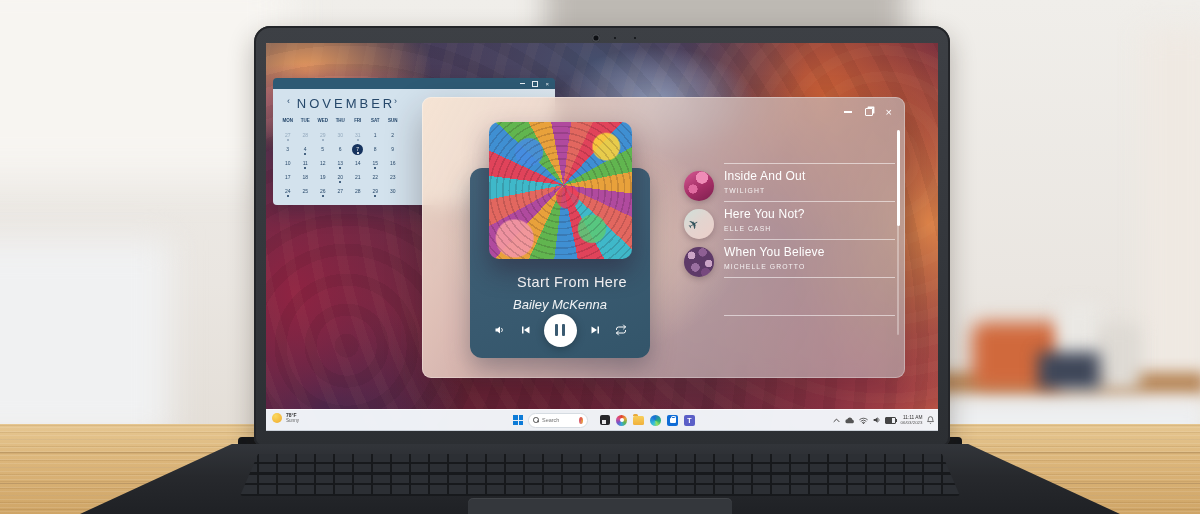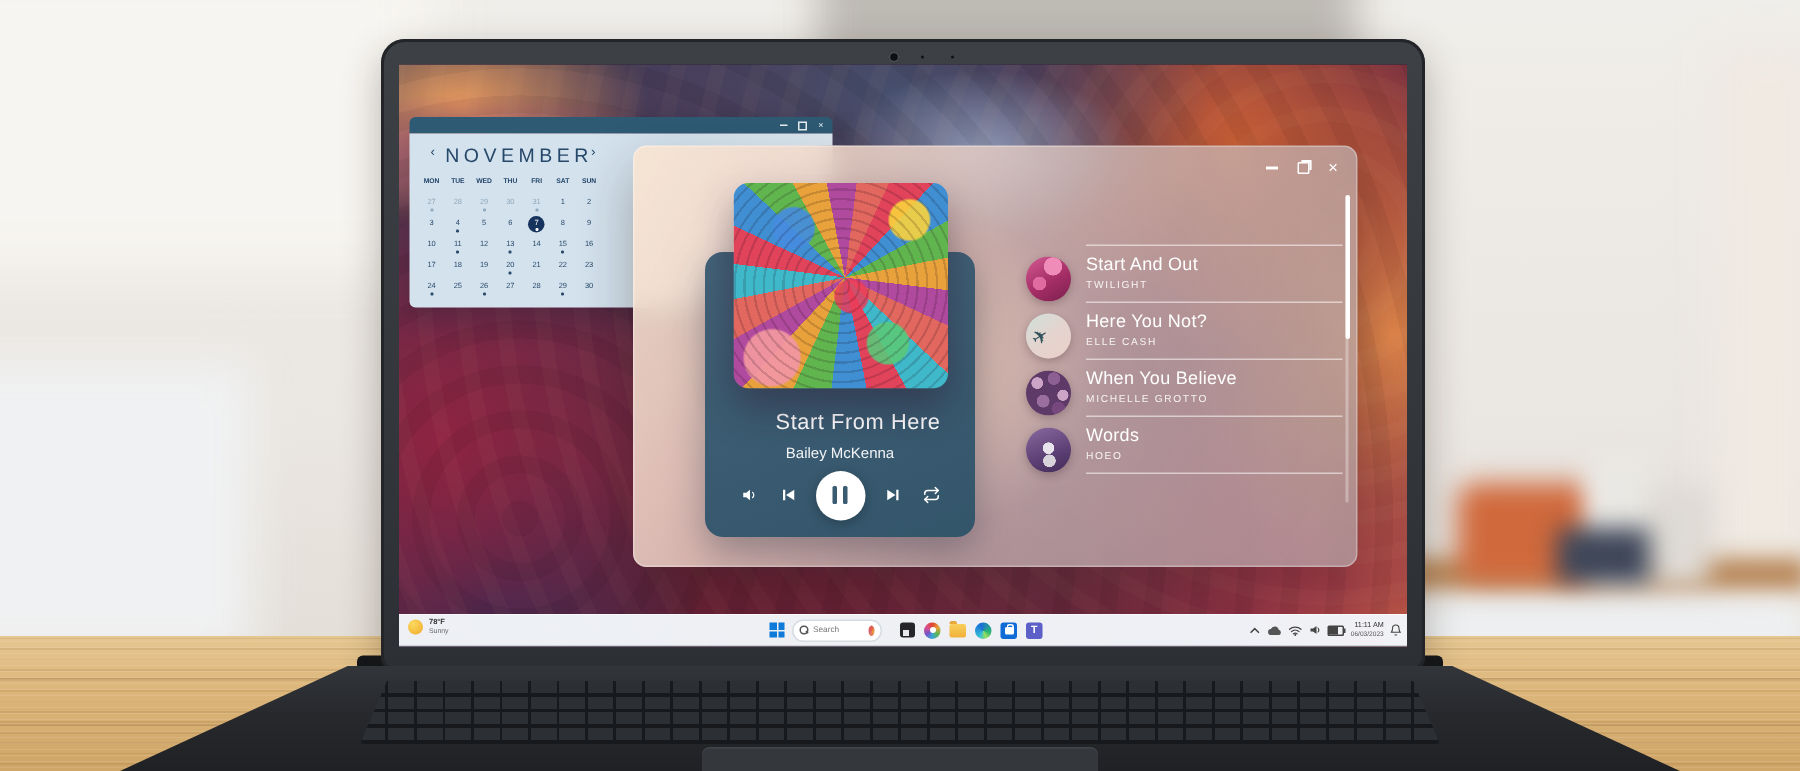--- a/index.html
+++ b/index.html
@@ -94,21 +94,21 @@
   .album-art{left:67px;top:25px;width:143px;height:137px;border-radius:10px;overflow:hidden;
     box-shadow:0 12px 26px rgba(40,20,40,.42);background-image:
     radial-gradient(circle at 18% 85%, rgba(242,150,160,.95) 0 11%, rgba(0,0,0,0) 12%),
     radial-gradient(circle at 72% 78%, rgba(90,200,120,.9) 0 9%, rgba(0,0,0,0) 10%),
     radial-gradient(circle at 82% 18%, rgba(250,210,60,.9) 0 8%, rgba(0,0,0,0) 9%),
     radial-gradient(circle at 28% 22%, rgba(70,140,225,.9) 0 9%, rgba(0,0,0,0) 10%),
     radial-gradient(circle at 55% 55%, rgba(235,60,90,.85) 0 10%, rgba(0,0,0,0) 11%),
     repeating-conic-gradient(from 25deg at 52% 46%, #e0435a 0 18deg, #3f8fd2 18deg 36deg, #61b54f 36deg 54deg, #e8a13b 54deg 72deg, #b04a9e 72deg 90deg, #e2675f 90deg 108deg, #3fb8c9 108deg 126deg);}
   .album-lines{position:absolute;inset:0;background:repeating-radial-gradient(circle at 50% 50%, rgba(0,0,0,0) 0 5px, rgba(30,10,20,.16) 5px 6.5px);}
   .np-title{left:0;top:106px;width:204px;text-align:center;font-size:14.5px;color:#fff;letter-spacing:.4px;}
-  .np-artist{left:0;top:129px;width:180px;text-align:center;font-size:10px;color:rgba(255,255,255,.93);}
+  .np-artist{left:0;top:129px;width:180px;text-align:center;font-size:13px;color:rgba(255,255,255,.93);font-style:italic;}
   .controls{left:0;top:144px;width:180px;height:36px;display:flex;align-items:center;justify-content:center;gap:13px;}
   .ctl{width:12px;height:12px;display:flex;align-items:center;justify-content:center;}
   .play-btn{width:33px;height:33px;border-radius:50%;background:#fff;display:flex;align-items:center;justify-content:center;gap:3.5px;box-shadow:0 2px 8px rgba(0,0,0,.25);}
   .play-btn i{display:block;width:3.5px;height:12px;background:#3a5b71;border-radius:1px;}
 
   .plist{left:262px;top:0;width:214px;height:281px;}
   .prow{position:absolute;left:0;width:214px;height:36px;}
   .thumb{position:absolute;left:0;top:3px;width:30px;height:30px;border-radius:50%;overflow:hidden;box-shadow:0 2px 6px rgba(40,20,30,.25);}
   .t0{background:radial-gradient(circle at 35% 30%,#e6c183 0%,#c89a56 35%,#8f5f29 78%,#6f4a1e 100%);}
   .t1{background:radial-gradient(circle at 60% 22%,#ef8cb7 0 20%,rgba(0,0,0,0) 21%),
@@ -386,41 +386,36 @@
         </div>
 
         <div class="abs album-art">
           <div class="album-lines"></div>
         </div>
 
         <div class="abs plist">
           <div class="psep" style="top:66px;"></div>
           <div class="prow" style="top:71px;">
             <span class="thumb t1"></span>
-            <span class="ptitle">Start And Out</span>
+            <span class="ptitle">Inside And Out</span>
             <span class="partist">TWILIGHT</span>
           </div>
           <div class="psep" style="top:104px;"></div>
           <div class="prow" style="top:109px;">
             <span class="thumb t2"></span>
             <span class="ptitle">Here You Not?</span>
             <span class="partist">ELLE CASH</span>
           </div>
           <div class="psep" style="top:142px;"></div>
           <div class="prow" style="top:147px;text-decoration:underline;">
             <span class="thumb t3"></span>
             <span class="ptitle">When You Believe</span>
             <span class="partist">MICHELLE GROTTO</span>
           </div>
           <div class="psep" style="top:180px;"></div>
-          <div class="prow" style="top:185px;">
-            <span class="thumb t4"></span>
-            <span class="ptitle">Words</span>
-            <span class="partist">HOEO</span>
-          </div>
           <div class="psep" style="top:218px;"></div>
         </div>
         <div class="abs scroll-track"></div>
         <div class="abs scroll-thumb"></div>
       </div>
 
       <div class="abs taskbar">
         <div class="abs weather">
           <span class="sun"></span>
           <span>

